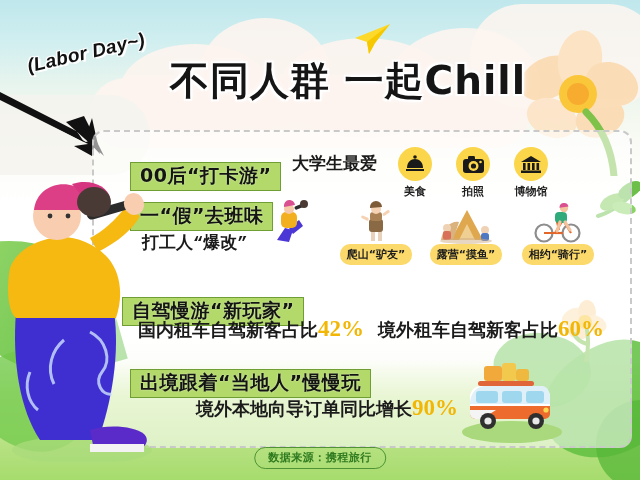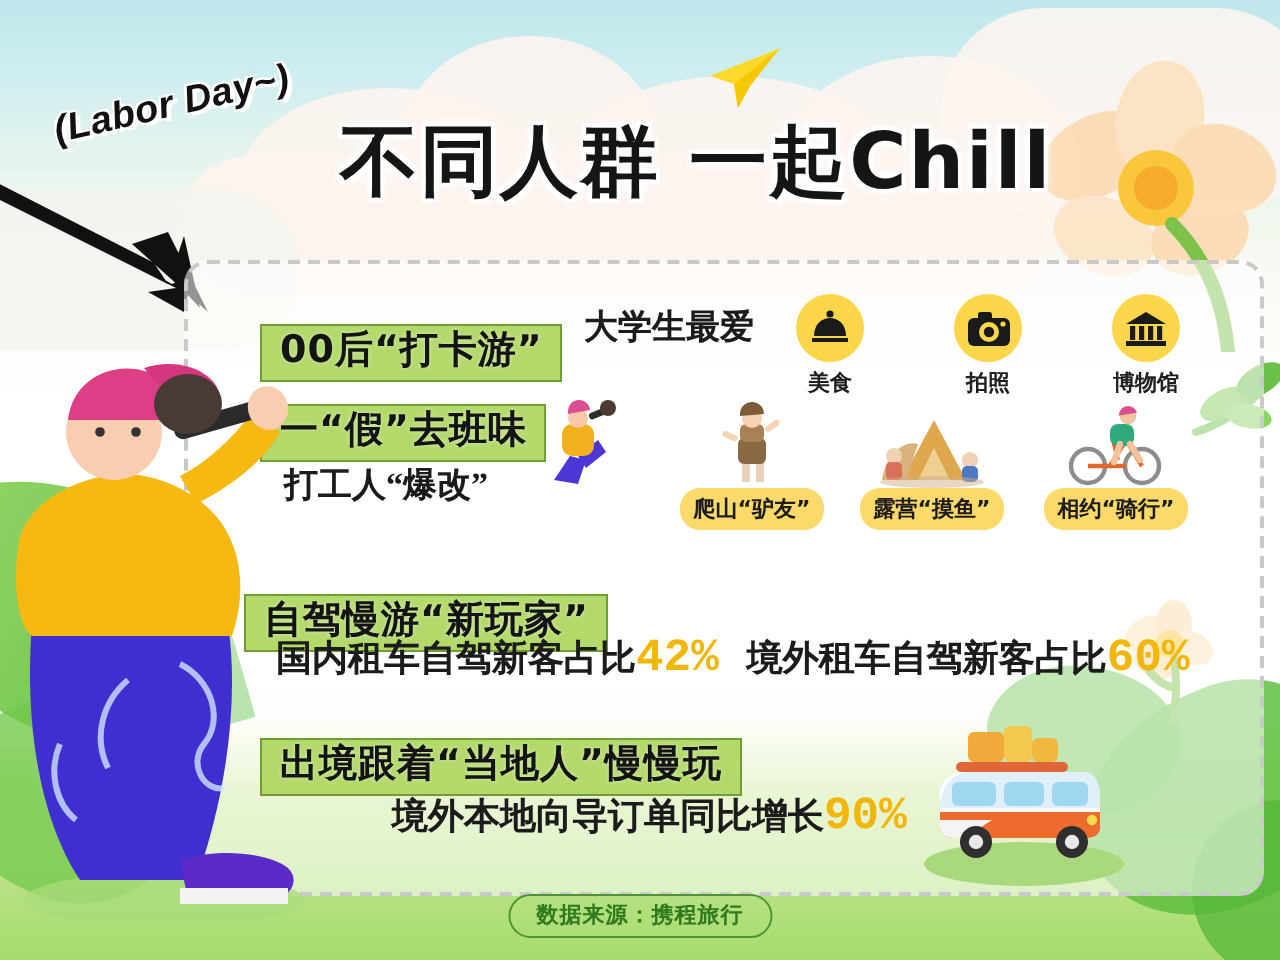--- a/index.html
+++ b/index.html
@@ -115,41 +115,41 @@
     line-height: 1.15;
     white-space: nowrap;
     font-family: "DejaVu Sans", "Liberation Sans", sans-serif;
     text-shadow: 0 0 2px rgba(255,255,255,.5);
     margin-top: 15px;
   }
 
   .plain-text {
     font-size: 17px; font-weight: bold; color: #1b1b1b;
     white-space: nowrap;
-    font-family: Liberation Serif, serif;
+    font-family: Liberation Mono, monospace;
   }
   .stat-line {
     font-size: 18px; font-weight: bold; color: #1b1b1b; white-space: nowrap;
-    font-family: Liberation Mono, monospace;
+    font-family: Liberation Serif, serif;
   }
   .pct { color: #f2b705; font-size: 23px; font-weight: 900; }
 
   
   .r1-badge   { position: absolute; left: 130px; top: 147px; }
   .r1-side    { position: absolute; left: 292px; top: 152px; }
   .r2-badge   { position: absolute; left: 130px; top: 187px; }
   .r3-plain   { position: absolute; left: 142px; top: 231px; }
   .r4-badge   { position: absolute; left: 122px; top: 282px; }
   .r5-stats   { position: absolute; left: 138px; top: 316px; }
   .r5-stats .gap { display:inline-block; width: 14px; }
   .r6-badge   { position: absolute; left: 130px; top: 354px; }
   .r7-stat    { position: absolute; left: 196px; top: 395px; }
 
   
-  .icon-trio { position: absolute; left: 394px; top: 147px; display: flex; gap: 37px; }
+  .icon-trio { position: absolute; left: 394px; top: 147px; display: flex; gap: 16px; }
   .icon-trio .ic { width: 42px; text-align: center; }
   .icon-circle {
     width: 34px; height: 34px; margin: 0 auto 3px auto;
     background: #fbd64a; border-radius: 50%;
     display: flex; align-items: center; justify-content: center;
   }
   .icon-cap {
     font-size: 11px; font-weight: bold; color: #1f1f1f; white-space: nowrap;
     font-family: "DejaVu Sans", "Liberation Sans", sans-serif;
   }

